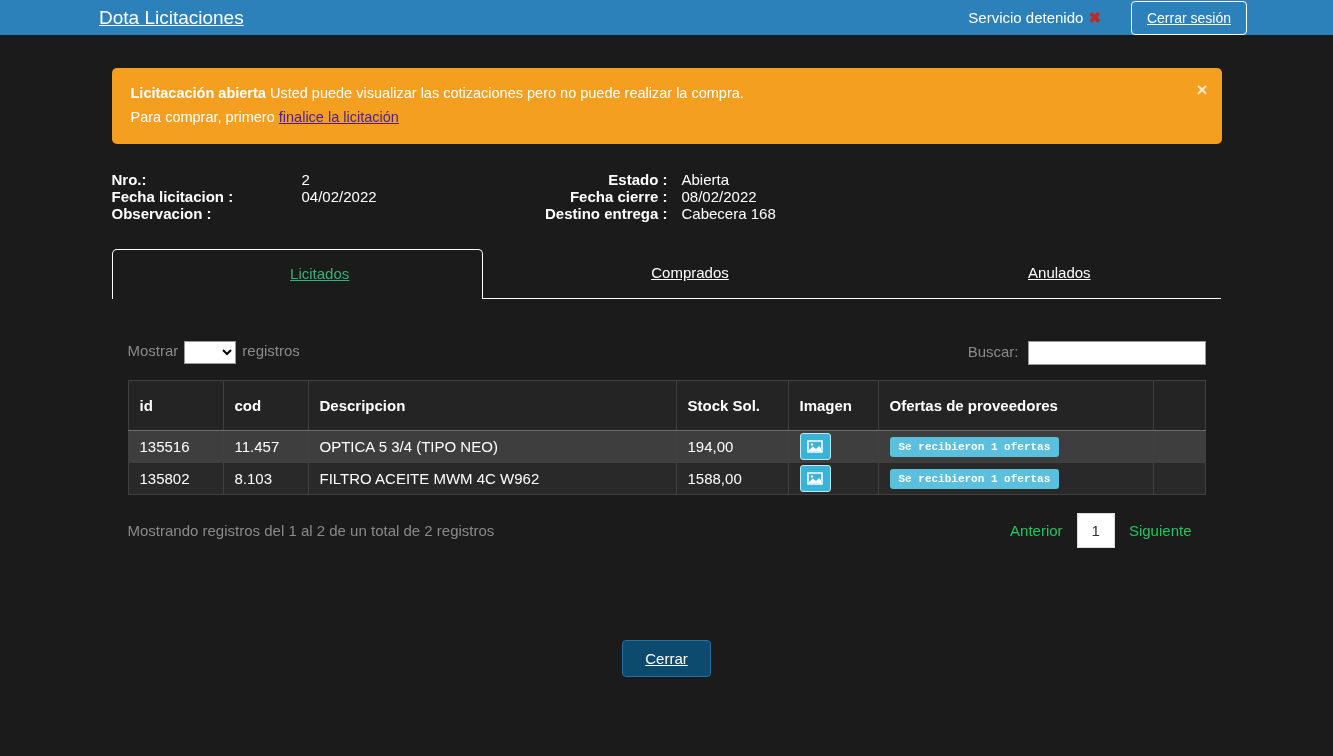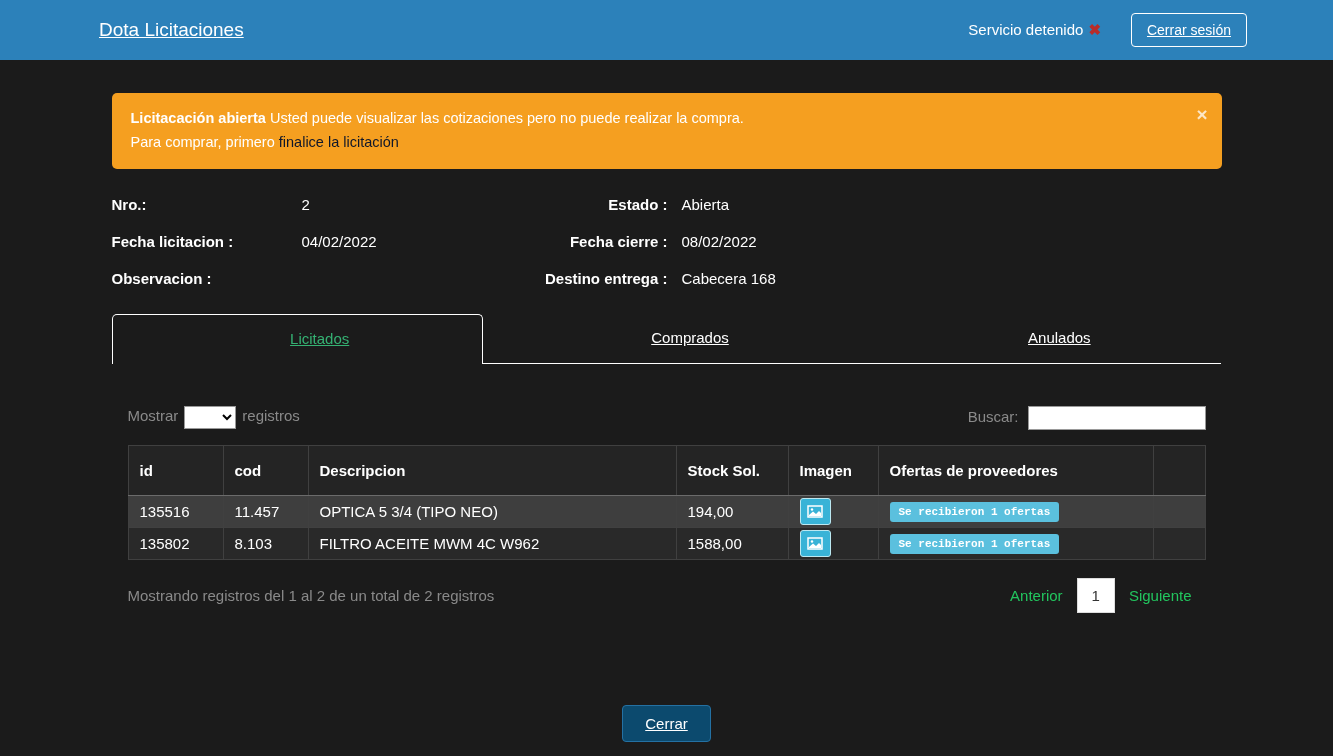--- a/index.html
+++ b/index.html
@@ -7,21 +7,21 @@
   body {
     background: #1b1b1b;
     font-family: "Liberation Sans", sans-serif;
     color: #fff;
     overflow: hidden;
   }
   a { cursor: pointer; }
 
   
   .navbar {
-    height: 60px;
+    height: 35px;
     background: #2c81ba;
     display: flex;
     align-items: center;
     justify-content: space-between;
     padding: 0 86px 0 99px;
   }
   .brand {
     color: #fff;
     font-size: 19px;
     text-decoration: underline;
@@ -48,39 +48,38 @@
     margin-top: 33px;
     background: #f59f20;
     border-radius: 5px;
     padding: 14px 44px 14px 19px;
     position: relative;
     font-size: 14.5px;
     line-height: 1.65;
     color: #fff;
   }
   .alert strong { font-weight: bold; }
-  .alert-link { color: #0f172a; }
+  .alert-link { color: #4c1d95; text-decoration: underline; }
   .alert-close {
     position: absolute;
     right: 14px;
     top: 12px;
     background: none;
     border: none;
     color: rgba(255,255,255,.75);
     font-size: 19px;
     font-weight: bold;
     cursor: pointer;
     line-height: 1;
   }
 
   
   .details {
     display: grid;
     grid-template-columns: 190px 176px 190px 1fr;
-    row-gap: 20px;
     margin-top: 27px;
     font-size: 15px;
     align-items: center;
   }
   .dlabel { font-weight: bold; }
   .dlabel.right { text-align: right; }
   .dvalue.right { padding-left: 14px; }
 
   
   .tabs { display: flex; margin-top: 27px; }

